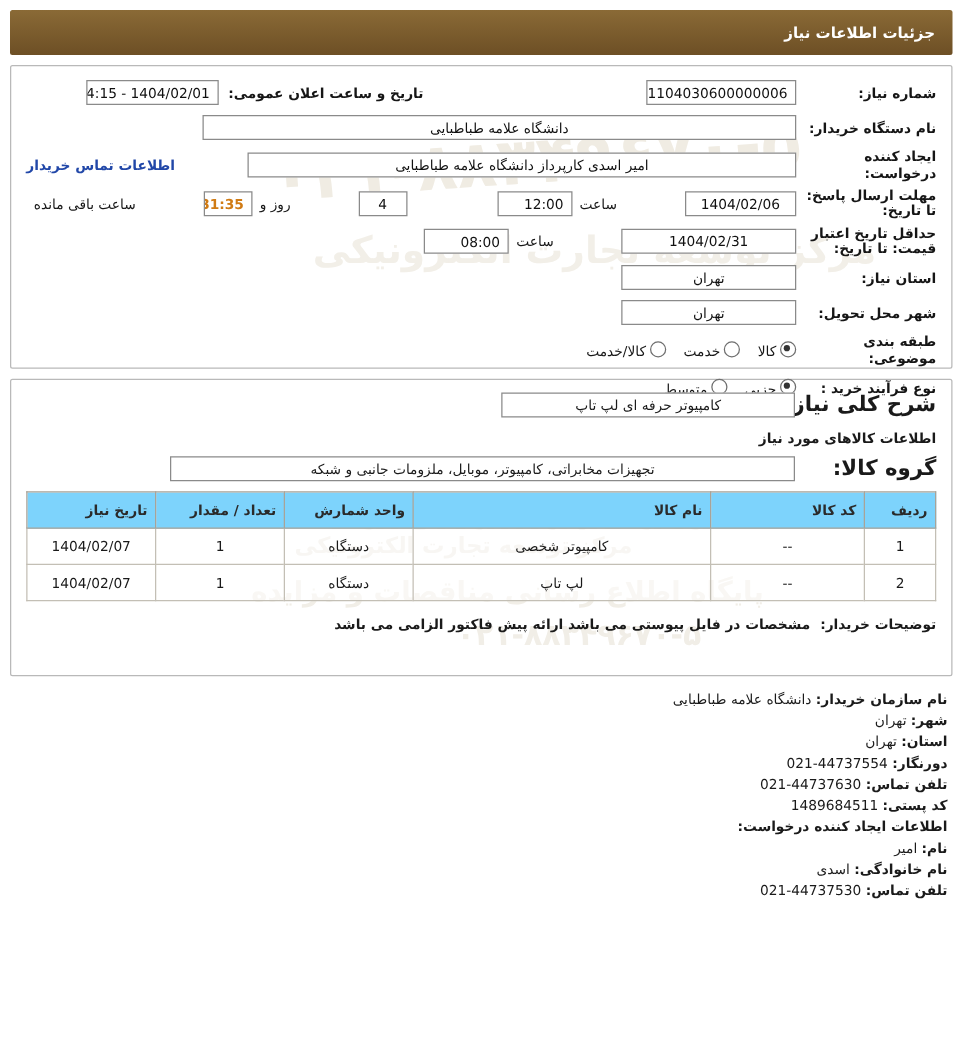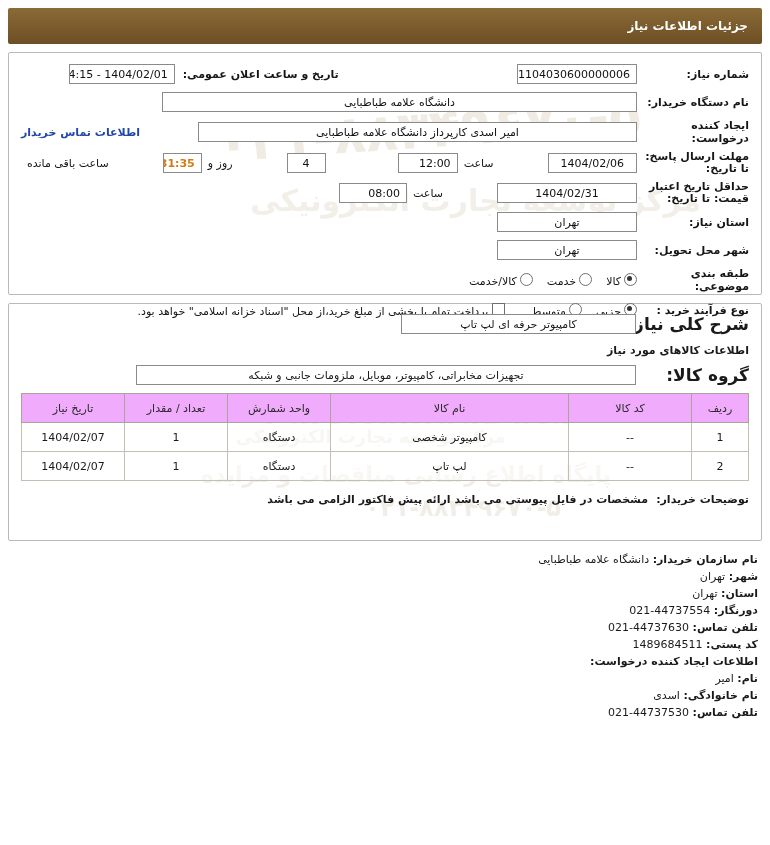--- a/index.html
+++ b/index.html
@@ -203,26 +203,26 @@
   }
 
   
   table.items {
     width: 100%;
     border-collapse: collapse;
     font-size: 11px;
     background: transparent;
   }
   table.items th {
-    background: #f0abfc;
+    background: #7dd3fc;
     border: 1px solid #a9a398;
     padding: 4px 6px;
-    font-weight: normal;
+    font-weight: bold;
     color: #2a2a2a;
-    text-align: center;
+    text-align: right;
     height: 20px;
   }
   table.items td {
     border: 1px solid #c3bfb5;
     padding: 4px 6px;
     text-align: center;
     height: 20px;
     background: rgba(255,255,255,0.55);
   }
   .desc-row {
@@ -324,23 +324,20 @@
         </span>
       </div>
 
       <div class="frow">
         <div class="flabel">نوع فرآیند خرید :</div>
         <span class="opt">
           <span class="radio on"></span><span>جزیی</span>
         </span>
         <span class="opt">
           <span class="radio"></span><span>متوسط</span>
-        </span>
-        <span class="opt" style="margin-right:12px;">
-          <span class="checkbox"></span><span>پرداخت تمام یا بخشی از مبلغ خرید،از محل "اسناد خزانه اسلامی" خواهد بود.</span>
         </span>
       </div>
 
     </div>
   </div>
 
   <div class="panel" style="height:238px;">
     <div class="watermark">
       <div class="wm-text" style="top:88px; right:190px; font-size:34px; color:#eceae3;">ParsNamadData</div>
       <div class="wm-text" style="top:122px; right:255px; font-size:18px; color:#efece5;">مرکز توسعه تجارت الکترونیکی</div>

